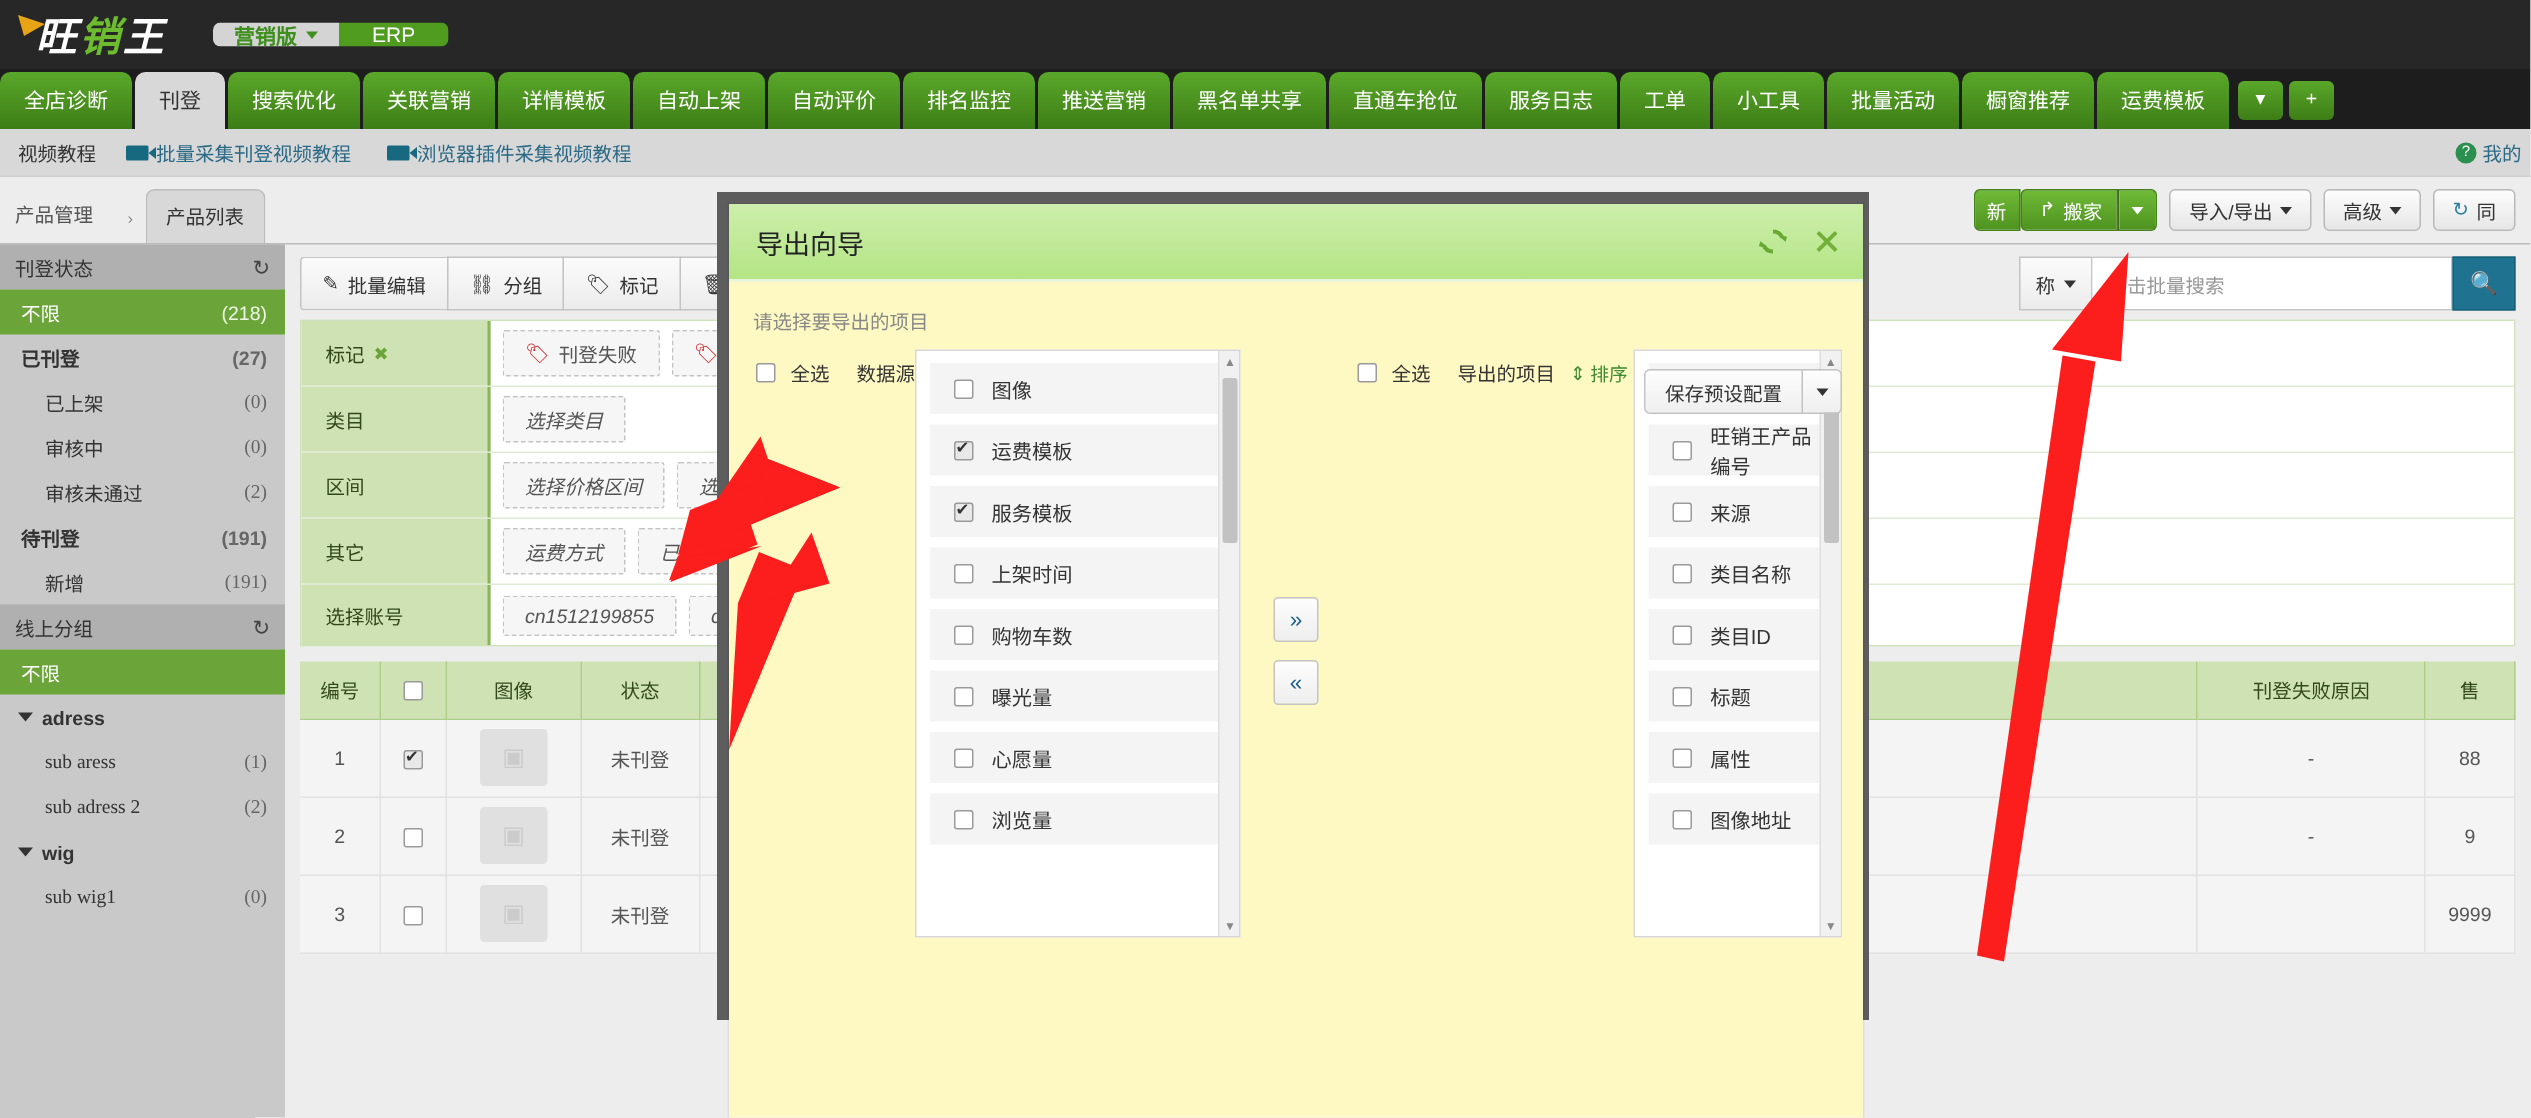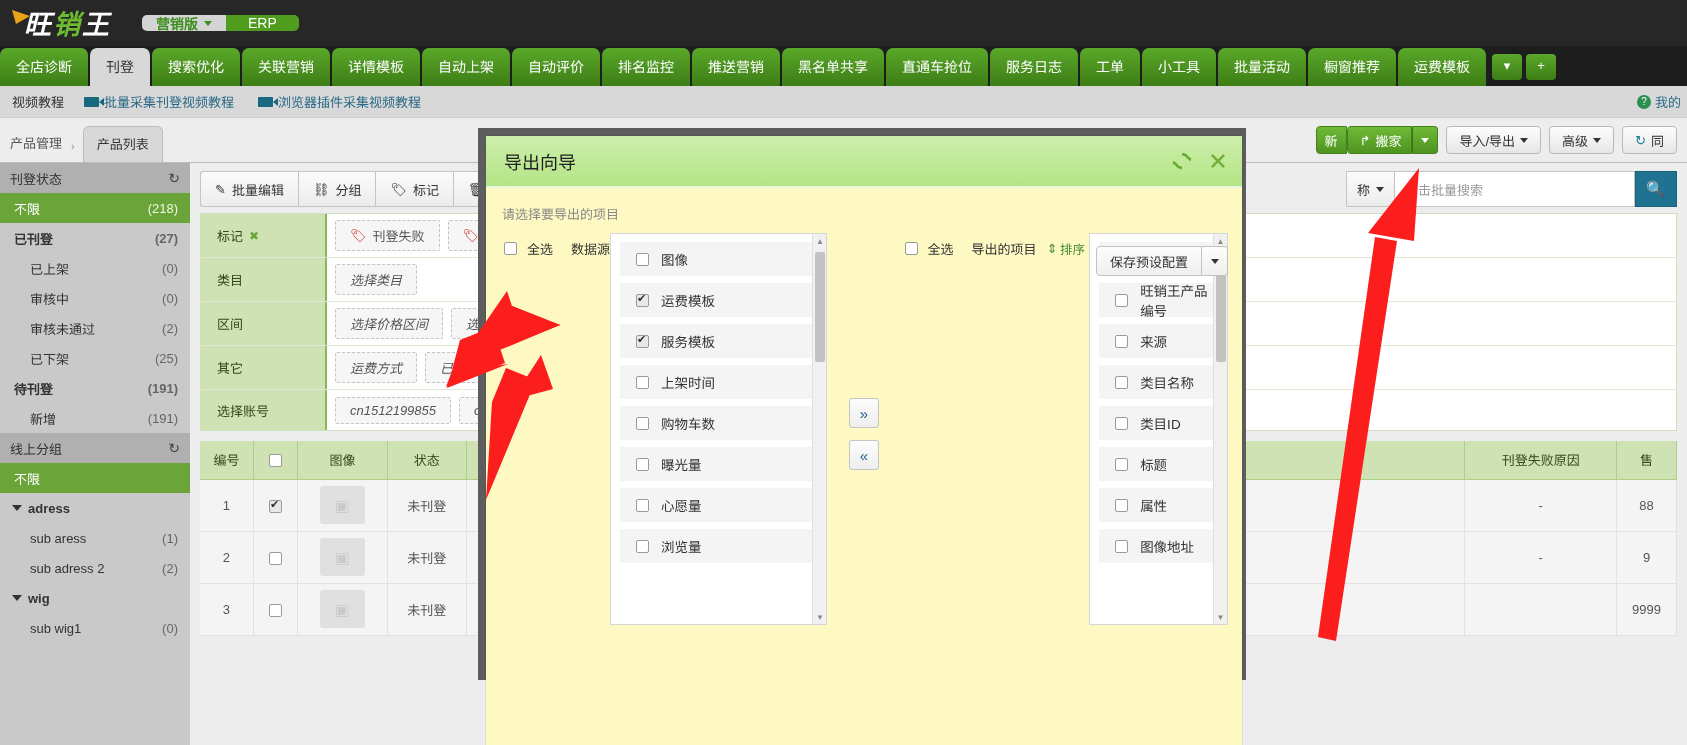--- a/index.html
+++ b/index.html
@@ -163,21 +163,21 @@
   .crumbbar {
     height: 45px;
     background: #ededed;
     display: flex;
     align-items: flex-end;
     padding-left: 10px;
     border-bottom: 1px solid #bcbcbc;
   }
   .crumb {
     font-size: 13px; color:#555; padding-bottom: 10px;
-    display:flex; align-items:flex-end; gap:9px;
+    display:flex; align-items:flex-end; gap:23px;
   }
   .crumb .sep { color:#888; font-size: 11px; }
   .crumb-tab {
     background:#d8d8d8;
     border:1px solid #bcbcbc;
     border-bottom:none;
     border-radius: 6px 6px 0 0;
     padding: 7px 13px 9px;
     margin-left: 8px;
     font-size:13px;
@@ -198,21 +198,21 @@
     height: 30px;
     display: flex; align-items: center; justify-content: space-between;
     padding: 0 12px 0 14px;
     font-size: 13px;
     color: #333;
     cursor:pointer;
   }
   .sb-row.sel { background:#6ba539; color:#fff; }
   .sb-row.sel .cnt { color:#edf7e4; }
   .sb-row.bold { font-weight: bold; padding-left: 14px; }
-  .sb-row.indent { padding-left: 30px; }
+  .sb-row.indent { padding-left: 30px; font-family: Liberation Serif, serif; }
   .sb-row .cnt { color:#666; }
   .sb-group {
     height: 30px; display:flex; align-items:center; gap:6px;
     padding-left:12px; font-weight:bold; font-size:13px; cursor:pointer;
   }
   .sb-group .tri {
     width:0;height:0;border-left:5px solid transparent;border-right:5px solid transparent;
     border-top:6px solid #333;
   }
 
@@ -531,24 +531,20 @@
             <span>已上架</span>
             <span class="cnt">(0)</span>
           </div>
           <div class="sb-row indent">
             <span>审核中</span>
             <span class="cnt">(0)</span>
           </div>
           <div class="sb-row indent">
             <span>审核未通过</span>
             <span class="cnt">(2)</span>
-          </div>
-          <div class="sb-row indent">
-            <span>已下架</span>
-            <span class="cnt">(25)</span>
           </div>
           <div class="sb-row bold">
             <span>待刊登</span>
             <span class="cnt">(191)</span>
           </div>
           <div class="sb-row indent">
             <span>新增</span>
             <span class="cnt">(191)</span>
           </div>
           <div class="sb-head">

